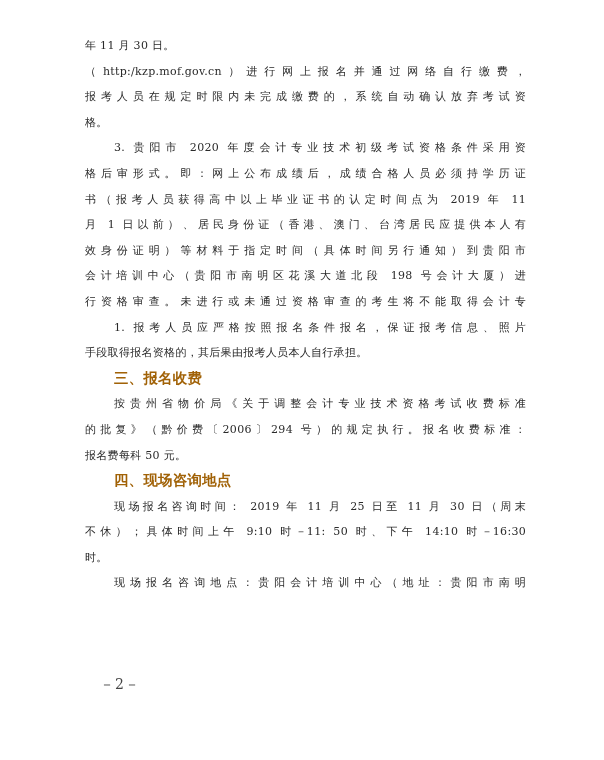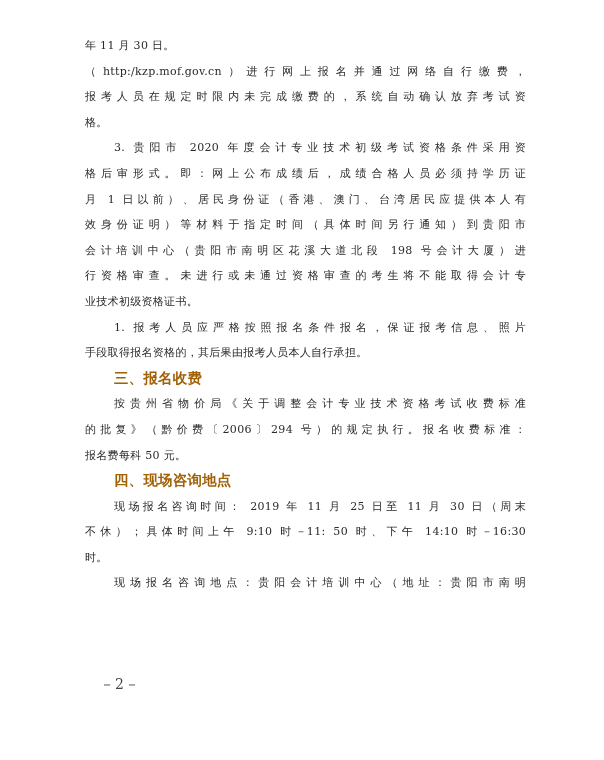--- a/index.html
+++ b/index.html
@@ -17,25 +17,25 @@
 </head>
 <body>
 
 <div class="page">
   <div class="line last">年 11 月 30 日。</div>
   <div class="line">（http:/kzp.mof.gov.cn）进行网上报名并通过网络自行缴费，</div>
   <div class="line">报考人员在规定时限内未完成缴费的，系统自动确认放弃考试资</div>
   <div class="line last">格。</div>
   <div class="line indent">3. 贵阳市 2020 年度会计专业技术初级考试资格条件采用资</div>
   <div class="line">格后审形式。即：网上公布成绩后，成绩合格人员必须持学历证</div>
+  <div class="line">书（报考人员获得高中以上毕业证书的认定时间点为 2019 年 11</div>
   <div class="line">月 1 日以前）、居民身份证（香港、澳门、台湾居民应提供本人有</div>
   <div class="line">效身份证明）等材料于指定时间（具体时间另行通知）到贵阳市</div>
   <div class="line">会计培训中心（贵阳市南明区花溪大道北段 198 号会计大厦）进</div>
   <div class="line">行资格审查。未进行或未通过资格审查的考生将不能取得会计专</div>
-  <div class="line last">业技术初级资格证书。</div>
   <div class="line indent">1. 报考人员应严格按照报名条件报名，保证报考信息、照片</div>
   <div class="line last">手段取得报名资格的，其后果由报考人员本人自行承担。</div>
   <div class="line indent heading">三、报名收费</div>
   <div class="line indent">按贵州省物价局《关于调整会计专业技术资格考试收费标准</div>
   <div class="line">的批复》（黔价费〔2006〕294 号）的规定执行。报名收费标准：</div>
   <div class="line last">报名费每科 50 元。</div>
   <div class="line indent heading">四、现场咨询地点</div>
   <div class="line indent">现场报名咨询时间： 2019 年 11 月 25 日至 11 月 30 日（周末</div>
   <div class="line">不休）；具体时间上午 9:10 时－11: 50 时、下午 14:10 时－16:30</div>
   <div class="line last">时。</div>

